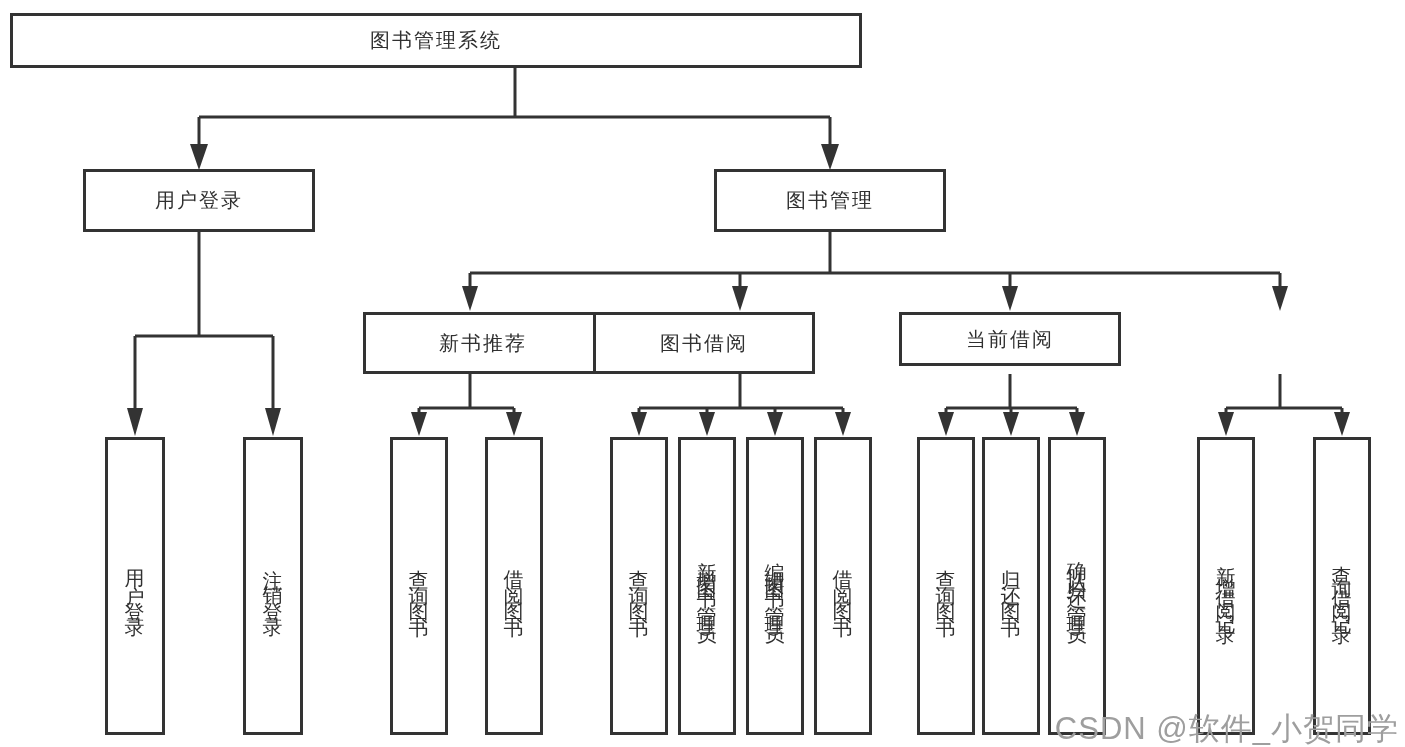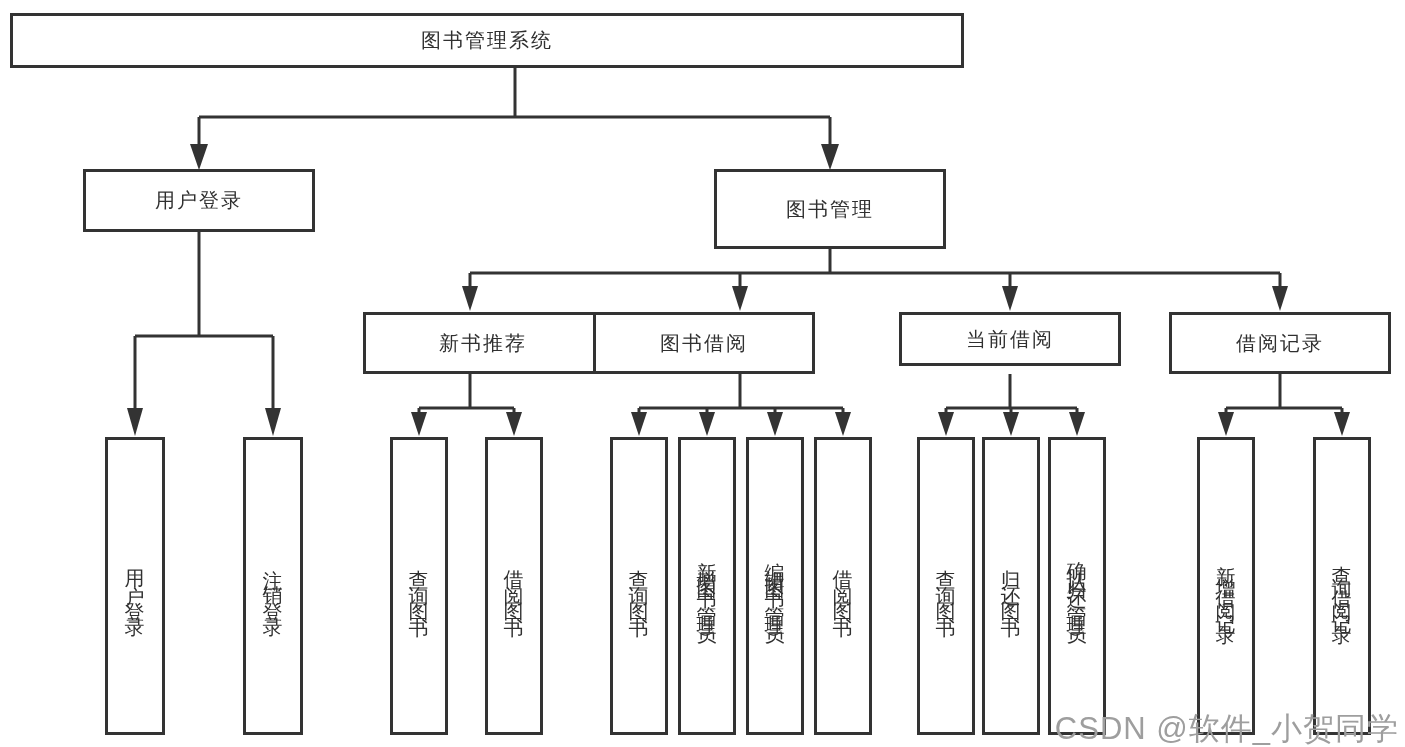--- a/index.html
+++ b/index.html
@@ -110,42 +110,39 @@
     <g>
       <path d="M1280 374 V408"></path>
       <path d="M1226 408 H1342"></path>
       <path d="M1226 408 V414"></path>
       <polygon points="1218,412 1234,412 1226,436" fill="#333333" stroke="none"></polygon>
       <path d="M1342 408 V414"></path>
       <polygon points="1334,412 1350,412 1342,436" fill="#333333" stroke="none"></polygon>
     </g>
   </svg>
 
-  <div class="hbox" style="left:10px;top:13px;width:954px;height:55px">
+  <div class="hbox" style="left:10px;top:13px;width:852px;height:55px">
     <span>图书管理系统</span>
   </div>
 
   <div class="hbox" style="left:83px;top:169px;width:232px;height:63px">
     <span>用户登录</span>
   </div>
-  <div class="hbox" style="left:714px;top:169px;width:232px;height:80px">
+  <div class="hbox" style="left:714px;top:169px;width:232px;height:63px">
     <span>图书管理</span>
   </div>
 
   <div class="hbox" style="left:363px;top:312px;width:240px;height:62px">
     <span>新书推荐</span>
   </div>
   <div class="hbox" style="left:593px;top:312px;width:222px;height:62px">
     <span>图书借阅</span>
   </div>
   <div class="hbox" style="left:899px;top:312px;width:222px;height:54px">
     <span>当前借阅</span>
-  </div>
-  <div class="hbox" style="left:1169px;top:312px;width:222px;height:62px">
-    <span>借阅记录</span>
   </div>
 
   <div class="vbox" style="left:105px;top:437px;width:60px;height:298px">
     <span class="vtext" style="letter-spacing: 16px;">用户登录</span>
   </div>
   <div class="vbox" style="left:243px;top:437px;width:60px;height:298px">
     <span class="vtext" style="letter-spacing: 16px;">注销登录</span>
   </div>
 
   <div class="vbox" style="left:390px;top:437px;width:58px;height:298px">

